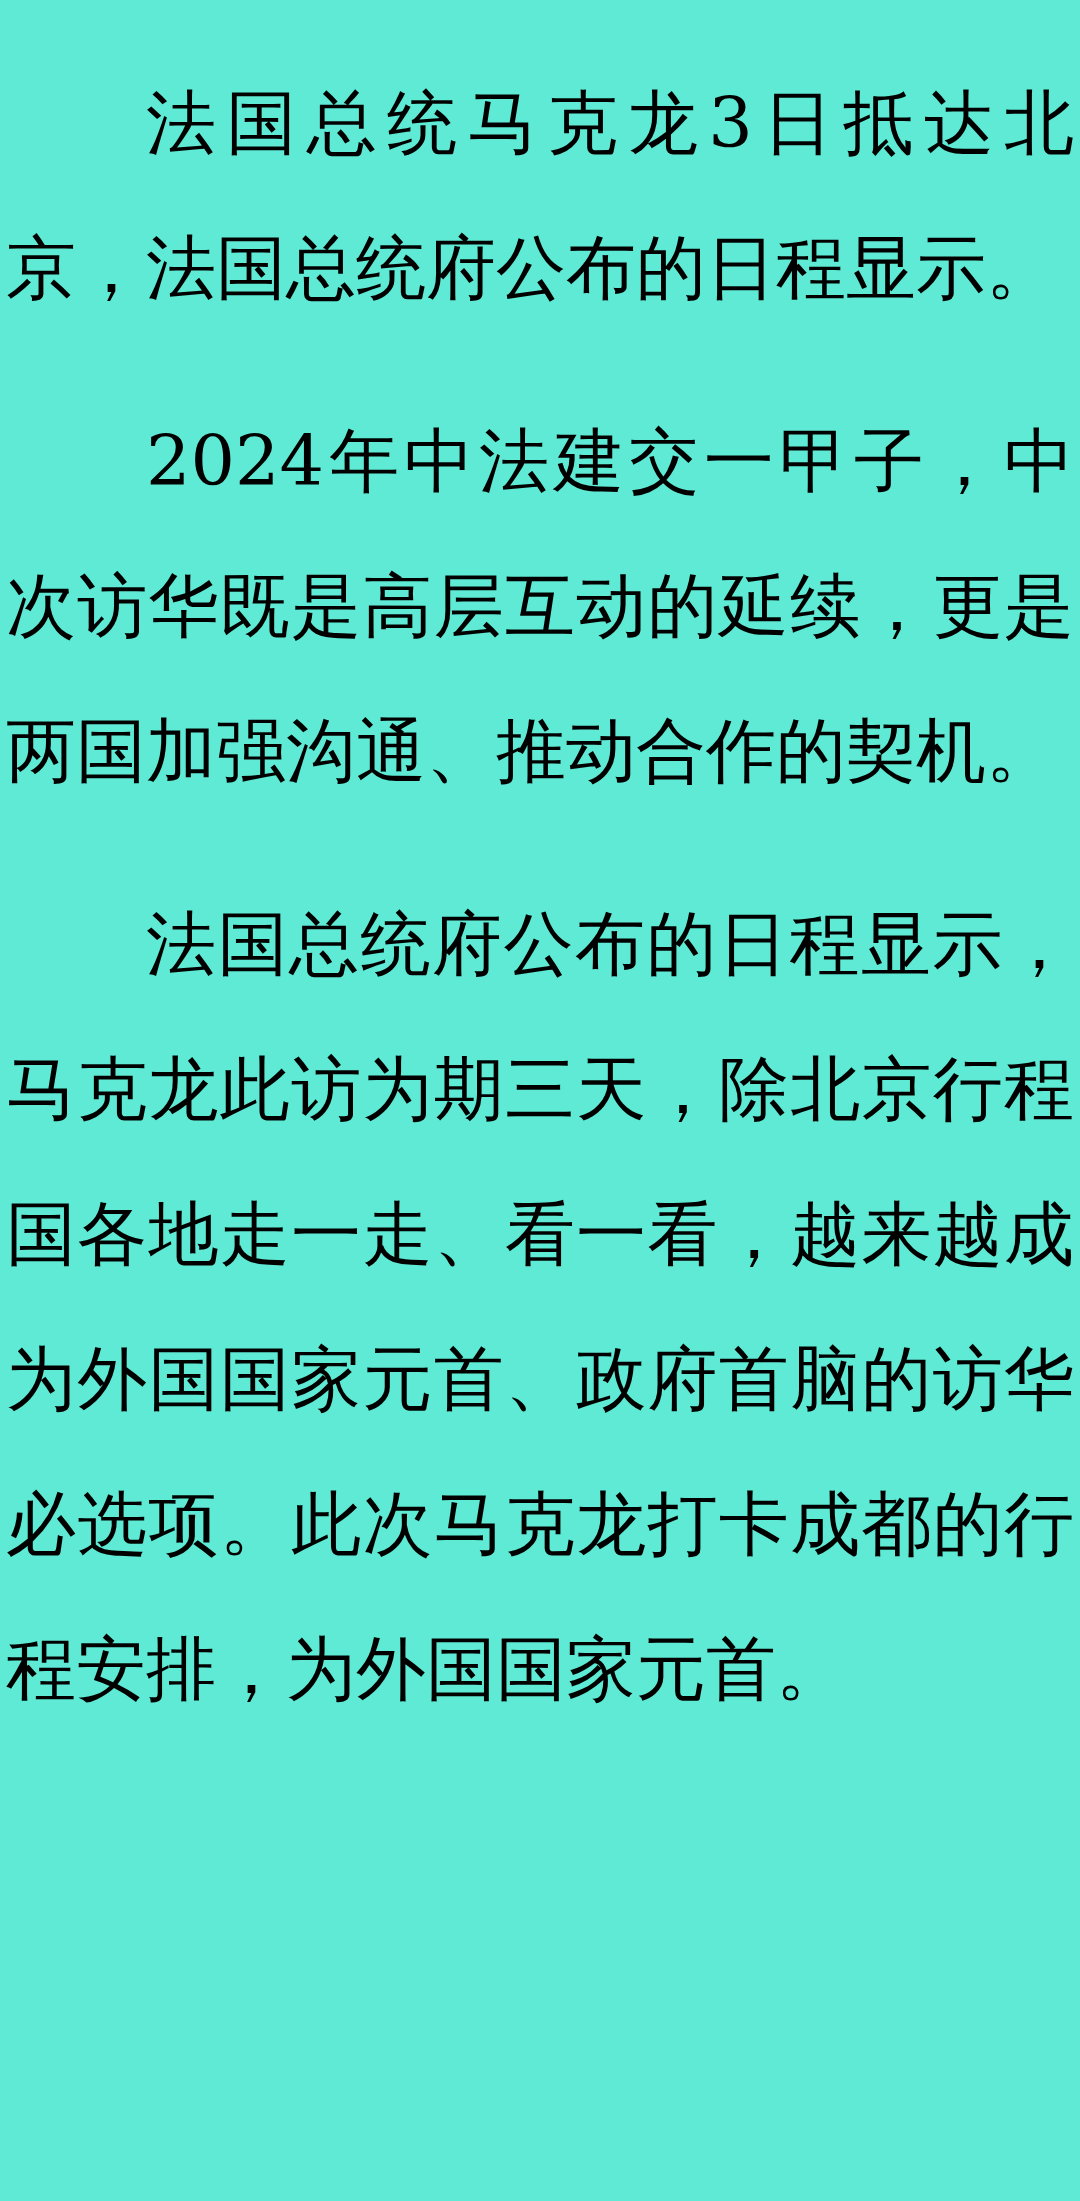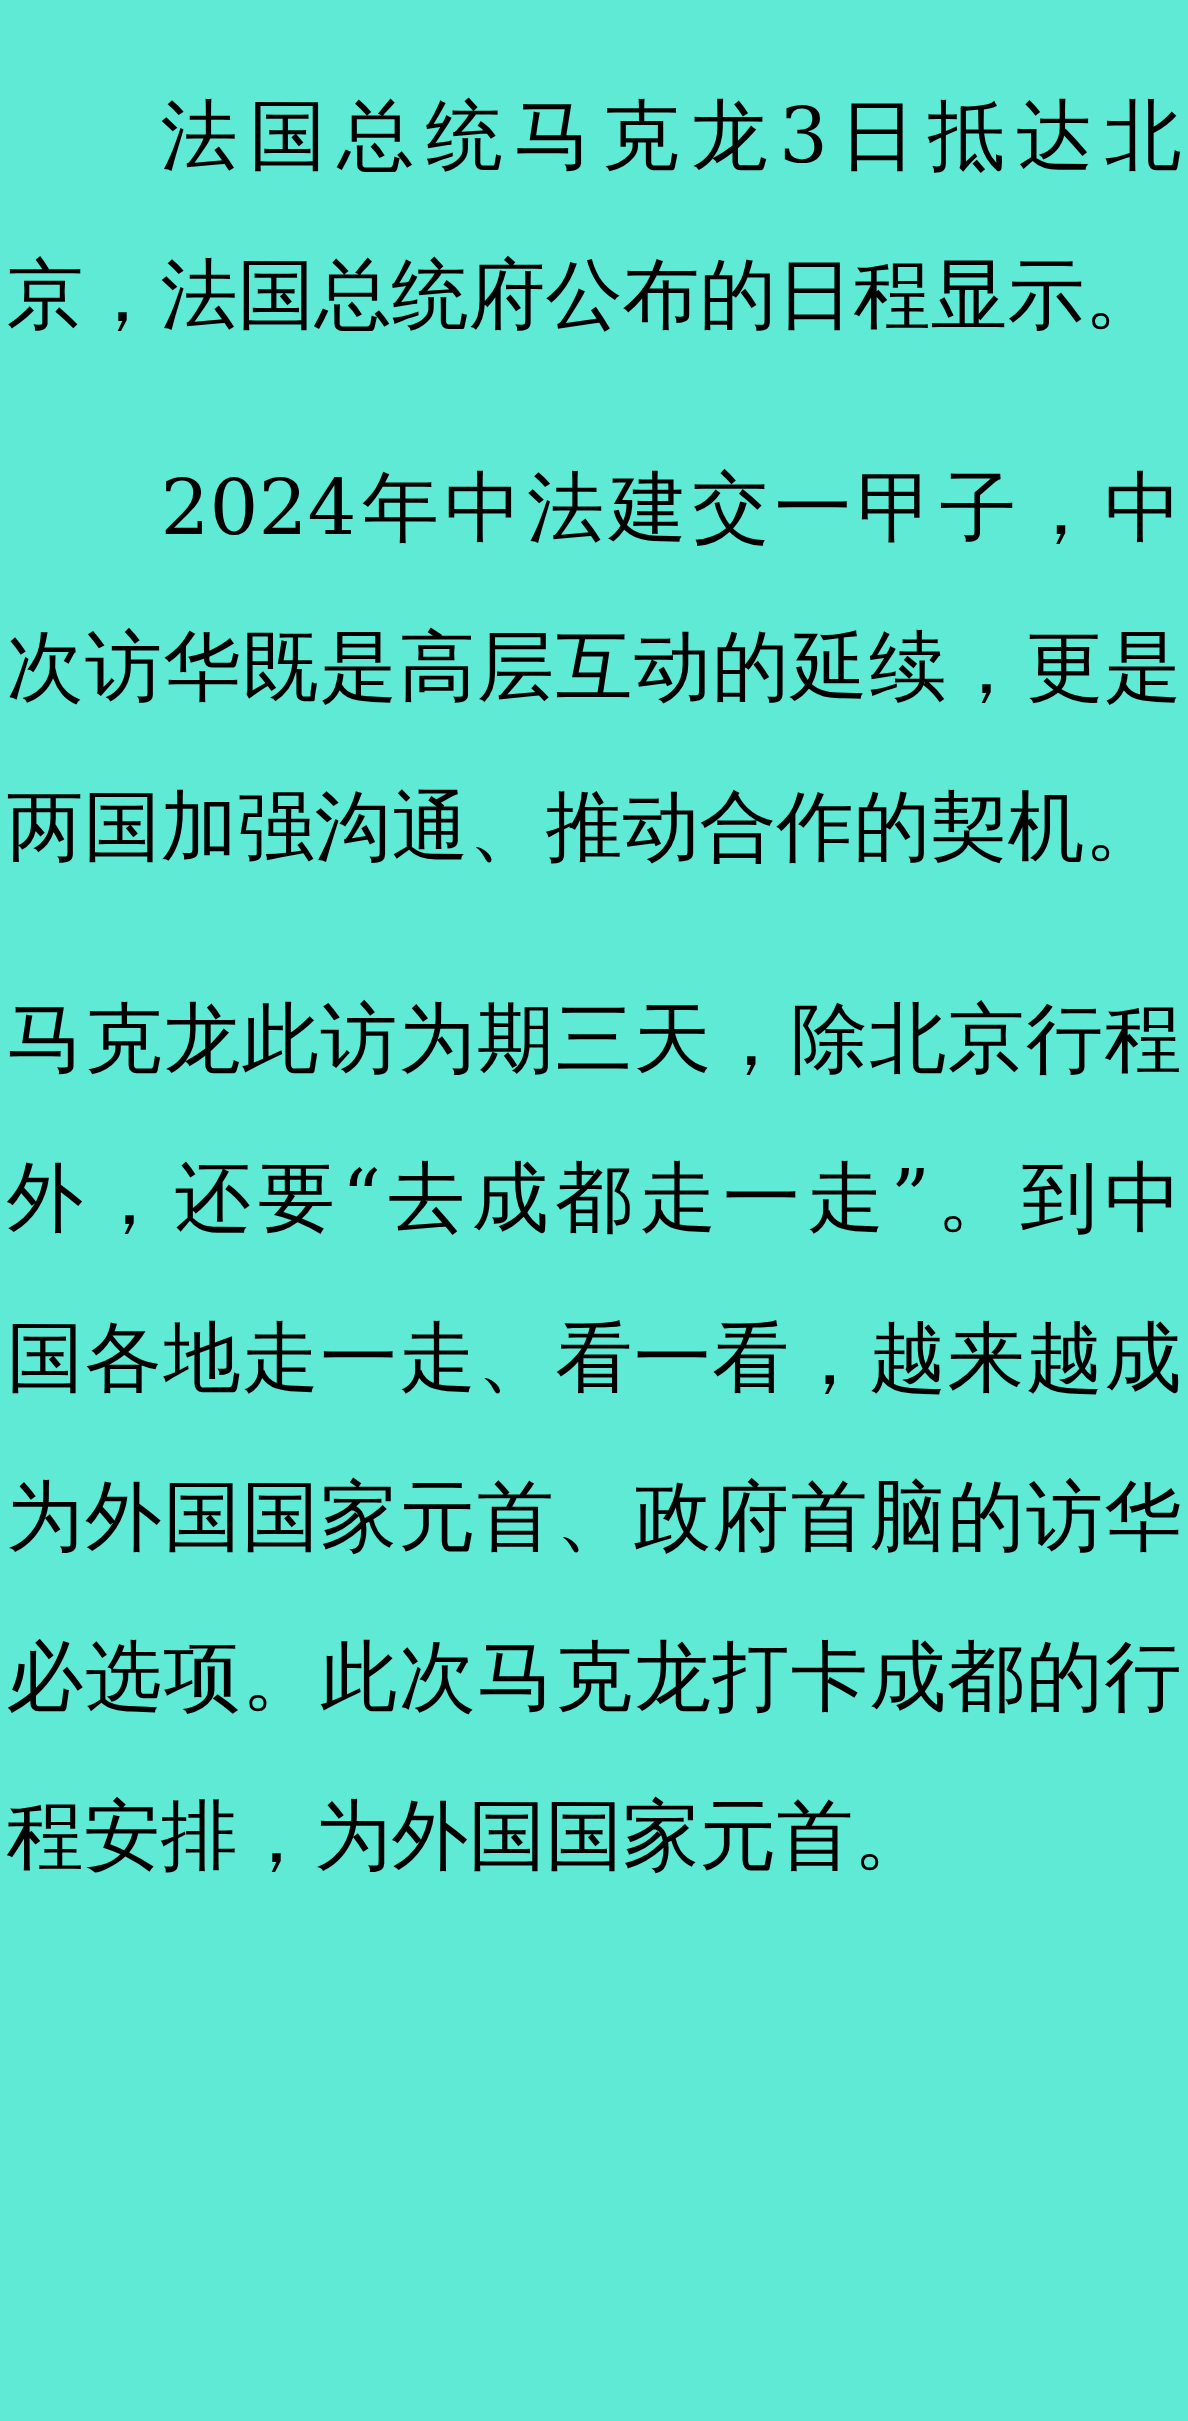--- a/index.html
+++ b/index.html
@@ -56,21 +56,21 @@
     <div class="text-line last">京，法国总统府公布的日程显示。</div>
   </div>
 
   <div class="paragraph">
     <div class="text-line indent">2024年中法建交一甲子，中国</div>
     <div class="text-line">次访华既是高层互动的延续，更是</div>
     <div class="text-line last">两国加强沟通、推动合作的契机。</div>
   </div>
 
   <div class="paragraph">
+    <div class="text-line indent">法国总统府公布的日程显示，</div>
     <div class="text-line">马克龙此访为期三天，除北京行程</div>
-    <div class="text-line">外，还要“去成都走一走”。到中</div>
     <div class="text-line">国各地走一走、看一看，越来越成</div>
     <div class="text-line">为外国国家元首、政府首脑的访华</div>
     <div class="text-line">必选项。此次马克龙打卡成都的行</div>
     <div class="text-line last">程安排，为外国国家元首。</div>
   </div>
 
 </div>
 
 </body></html>

